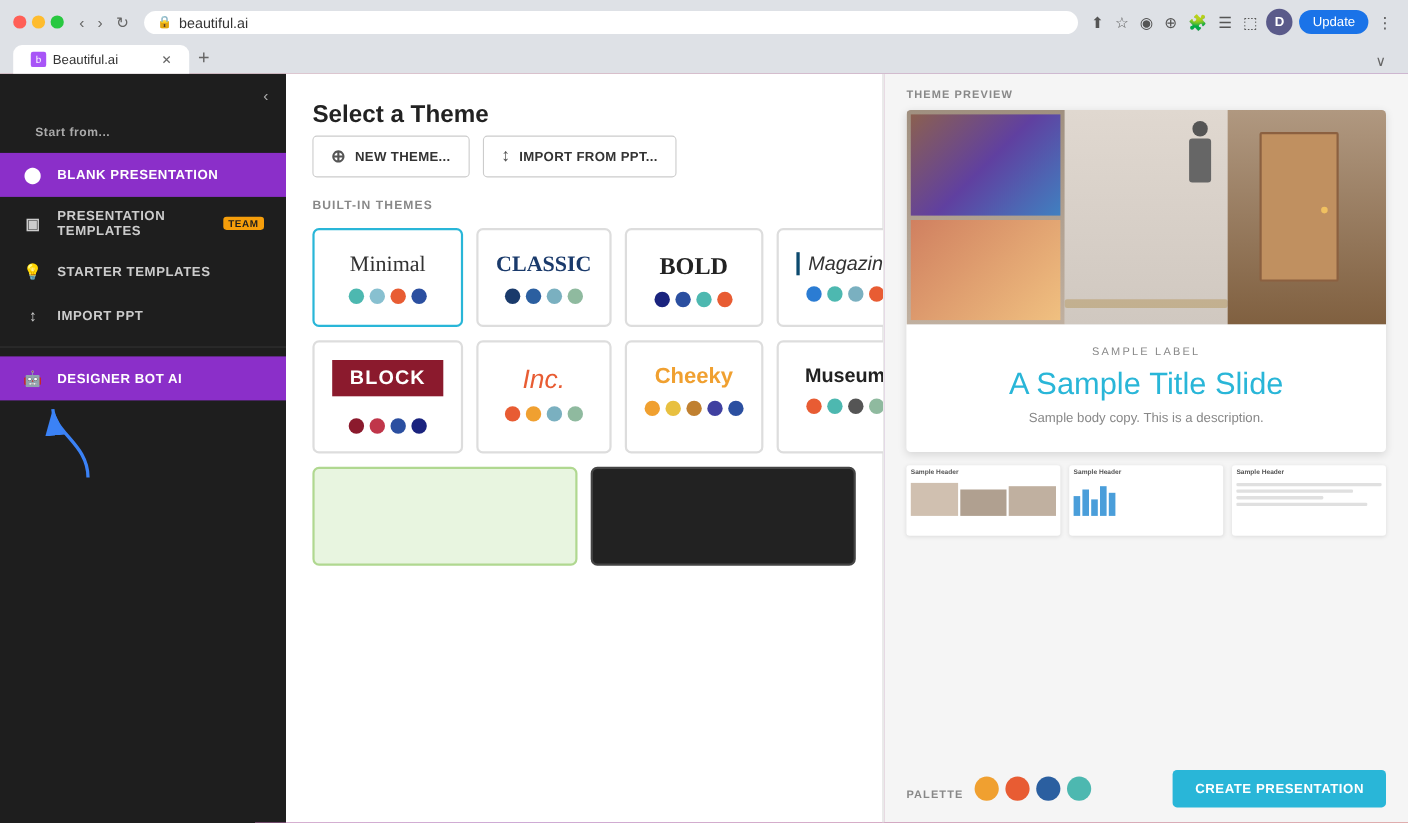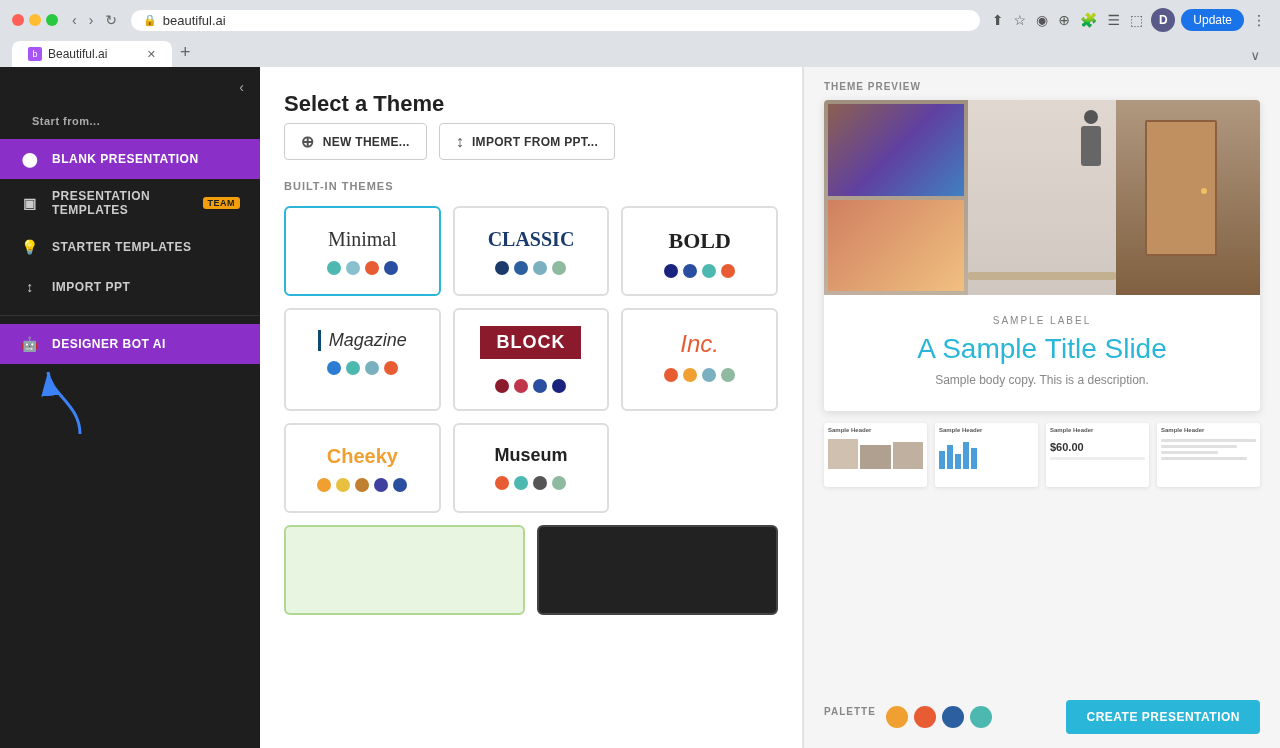--- a/index.html
+++ b/index.html
@@ -110,21 +110,21 @@
       border: 1px solid #ccc; border-radius: 4px;
       padding: 8px 16px; background: white; cursor: pointer;
       font-size: 12px; font-weight: 600; color: #333; letter-spacing: 0.3px;
     }
     .theme-action-btn .btn-icon { font-size: 16px; color: #555; }
     .section-label {
       font-size: 11px; font-weight: 700; color: #888; letter-spacing: 1px;
       margin-bottom: 14px;
     }
     .themes-grid {
-      display: grid; grid-template-columns: 1fr 1fr 1fr; gap: 12px;
+      display: grid; grid-template-columns: 1fr 1fr 1fr 1fr; gap: 12px;
     }
     .theme-card {
       border: 2px solid #ddd; border-radius: 6px;
       padding: 20px 16px 12px; cursor: pointer;
       background: white; display: flex; flex-direction: column; align-items: center;
       min-height: 90px;
     }
     .theme-card.selected { border-color: #29b6d8; border-width: 2px; }
     .theme-card-name {
       font-size: 20px; font-weight: 400; margin-bottom: 10px; text-align: center;
@@ -185,21 +185,21 @@
       border-radius: 3px; box-shadow: 0 1px 4px rgba(0,0,0,0.1);
       overflow: hidden; display: flex; flex-direction: column;
       padding: 4px;
     }
     .thumb-header { font-size: 6px; color: #555; margin-bottom: 2px; font-weight: 600; }
 
     .preview-footer {
       margin-top: auto; padding: 14px 20px; display: flex; align-items: center;
       justify-content: space-between;
     }
-    .palette-section { display: flex; align-items: flex-start; gap: 10px; }
+    .palette-section { display: flex; align-items: flex-end; gap: 10px; }
     .palette-label { font-size: 10px; font-weight: 700; color: #888; letter-spacing: 1px; }
     .palette-dots { display: flex; gap: 6px; }
     .palette-dot { width: 22px; height: 22px; border-radius: 50%; cursor: pointer; }
     .create-btn {
       background: #29b6d8; color: white; border: none;
       padding: 10px 20px; border-radius: 4px;
       font-size: 12px; font-weight: 700; cursor: pointer;
       letter-spacing: 0.5px;
     }
 
@@ -484,25 +484,20 @@
           <div class="thumb-header">Sample Header</div>
           <div style="display:flex;gap:2px;align-items:flex-end;height:30px;margin-top:4px;">
             <div style="width:6px;height:60%;background:#4a9eda;"></div>
             <div style="width:6px;height:80%;background:#4a9eda;"></div>
             <div style="width:6px;height:50%;background:#4a9eda;"></div>
             <div style="width:6px;height:90%;background:#4a9eda;"></div>
             <div style="width:6px;height:70%;background:#4a9eda;"></div>
           </div>
         </div>
 
-        <div class="preview-thumb">
-          <div class="thumb-header">Sample Header</div>
-          <div style="font-size:11px;color:#333;font-weight:700;margin-top:6px;">$60.00</div>
-          <div style="height:3px;background:#eee;margin-top:4px;border-radius:1px;"></div>
-        </div>
 
         <div class="preview-thumb">
           <div class="thumb-header">Sample Header</div>
           <div style="margin-top:4px;">
             <div style="height:3px;background:#e0e0e0;margin-bottom:3px;border-radius:1px;"></div>
             <div style="height:3px;background:#e0e0e0;margin-bottom:3px;border-radius:1px;width:80%;"></div>
             <div style="height:3px;background:#e0e0e0;margin-bottom:3px;border-radius:1px;width:60%;"></div>
             <div style="height:3px;background:#e0e0e0;border-radius:1px;width:90%;"></div>
           </div>
         </div>

